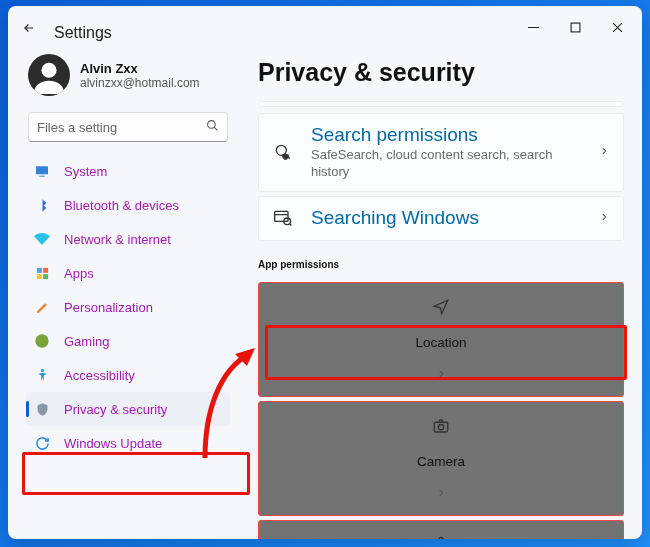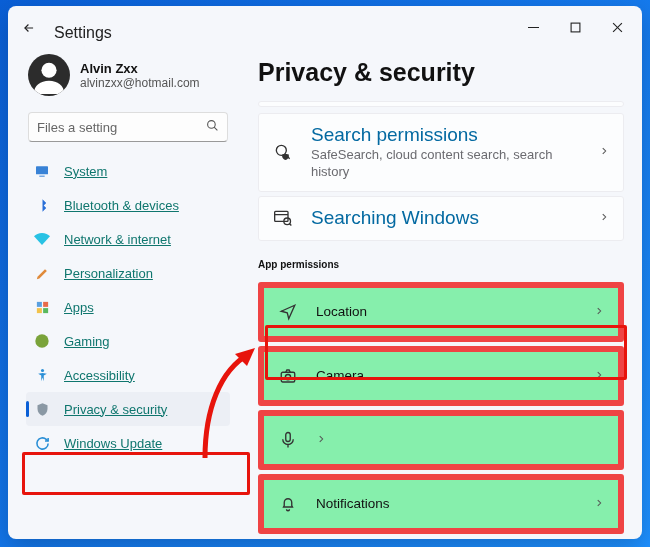--- a/index.html
+++ b/index.html
@@ -47,22 +47,22 @@
     display: flex; align-items: center;
     background: #fdfdfd; border: 1px solid #ddd; border-bottom: 1px solid #999;
     border-radius: 4px; height: 30px; padding: 0 8px; margin: 2px 2px 12px 2px;
     font-size: 13px; color: #666;
   }
   .search .ph { flex: 1; }
   .search .sicon { font-size: 13px; color: #555; }
   .nav { flex: 1; overflow: hidden; }
   .nav-item {
     display: flex; align-items: center; height: 34px;
-    padding: 0 8px; border-radius: 4px; font-size: 13px; color: #0f766e;
-    gap: 14px; position: relative; text-decoration: underline;
+    padding: 0 8px; border-radius: 4px; font-size: 13px; color: #a21caf;
+    gap: 14px; position: relative;
   }
   .nav-item.selected { background: #eceff5; }
   .nav-item.selected::before {
     content: ""; position: absolute; left: 0; top: 9px; bottom: 9px; width: 3px;
     background: #0a5fd6; border-radius: 2px;
   }
   .nav-icon { width: 16px; height: 16px; display: flex; align-items: center; justify-content: center; font-size: 14px; }
   .content { flex: 1; padding: 6px 18px 0 24px; overflow: hidden; }
   .page-title { font-size: 25px; font-weight: 600; color: #111; margin: 10px 0 14px 0; }
   .sliver { height: 6px; background: #fcfdfe; border: 1px solid #ececf0; border-radius: 3px; margin-bottom: 6px; }
@@ -71,23 +71,23 @@
     padding: 10px 14px; display: flex; align-items: center; gap: 18px;
     margin-bottom: 4px;
   }
   .card .cicon { width: 20px; height: 20px; display: flex; align-items: center; justify-content: center; color: #333; }
   .card .ctext { flex: 1; }
   .card .ctitle { font-size: 19px; color: #0369a1; margin-bottom: 1px; }
   .card .cdesc { font-size: 13px; color: #6b6b70; line-height: 1.3; }
   .card .chev { color: #555; font-size: 12px; }
   .section-h { font-size: 10px; font-weight: 600; color: #111; margin: 18px 0 12px 0; }
   .perm {
-    background: #86efac; border: 6px solid #ef4444; border-radius: 3px;
+    background: #737373; border: 1px solid #ef4444; border-radius: 3px;
     padding: 14px 14px; display: flex; align-items: center; gap: 18px;
-    margin-bottom: 4px; font-size: 13.5px; color: #111;
+    margin-bottom: 4px; font-size: 13.5px; color: #111; flex-direction: column;
   }
   .perm .picon { width: 20px; height: 20px; display: flex; align-items: center; justify-content: center; color: #333; }
   .perm .plabel { flex: 1; }
   .perm .chev2 { color: #555; font-size: 12px; }
   .hl-box { position: absolute; border: 3px solid #e7140c; border-radius: 2px; pointer-events: none; }
   .hl-sidebar { left: 22px; top: 452px; width: 228px; height: 43px; }
   .hl-camera { left: 265px; top: 325px; width: 362px; height: 55px; }
   .arrow { position: absolute; left: 185px; top: 340px; width: 78px; height: 120px; pointer-events: none; }
 </style>
 </head>
@@ -170,35 +170,35 @@
           <span class="nav-icon">
               <svg width="16" height="16" viewBox="0 0 24 24" fill="#28c2e4">
                 <path d="M12 3C7 3 2.7 5 0 8l12 13L24 8c-2.7-3-7-5-12-5z"></path>
               </svg>
             </span>
           <span>Network &amp; internet</span>
         </div>
         <div class="nav-item">
           <span class="nav-icon">
               <svg width="15" height="15" viewBox="0 0 24 24">
-                <path d="M3 21l4-1 12-12-3-3L4 17l-1 4z" fill="#e08a3a"></path>
-              </svg>
-            </span>
-          <span>Personalization</span>
-        </div>
-        <div class="nav-item">
-          <span class="nav-icon">
-              <svg width="15" height="15" viewBox="0 0 24 24">
                 <rect x="3" y="3" width="8" height="8" fill="#5aa0e0"></rect>
                 <rect x="13" y="3" width="8" height="8" fill="#e86b4a"></rect>
                 <rect x="3" y="13" width="8" height="8" fill="#f2c24b"></rect>
                 <rect x="13" y="13" width="8" height="8" fill="#59b85e"></rect>
               </svg>
             </span>
           <span>Apps</span>
+        </div>
+        <div class="nav-item">
+          <span class="nav-icon">
+              <svg width="15" height="15" viewBox="0 0 24 24">
+                <path d="M3 21l4-1 12-12-3-3L4 17l-1 4z" fill="#e08a3a"></path>
+              </svg>
+            </span>
+          <span>Personalization</span>
         </div>
         <div class="nav-item">
           <span class="nav-icon">
               <svg width="16" height="16" viewBox="0 0 24 24" fill="#7aa33a">
                 <circle cx="12" cy="12" r="10"></circle>
               </svg>
             </span>
           <span>Gaming</span>
         </div>
         <div class="nav-item">

